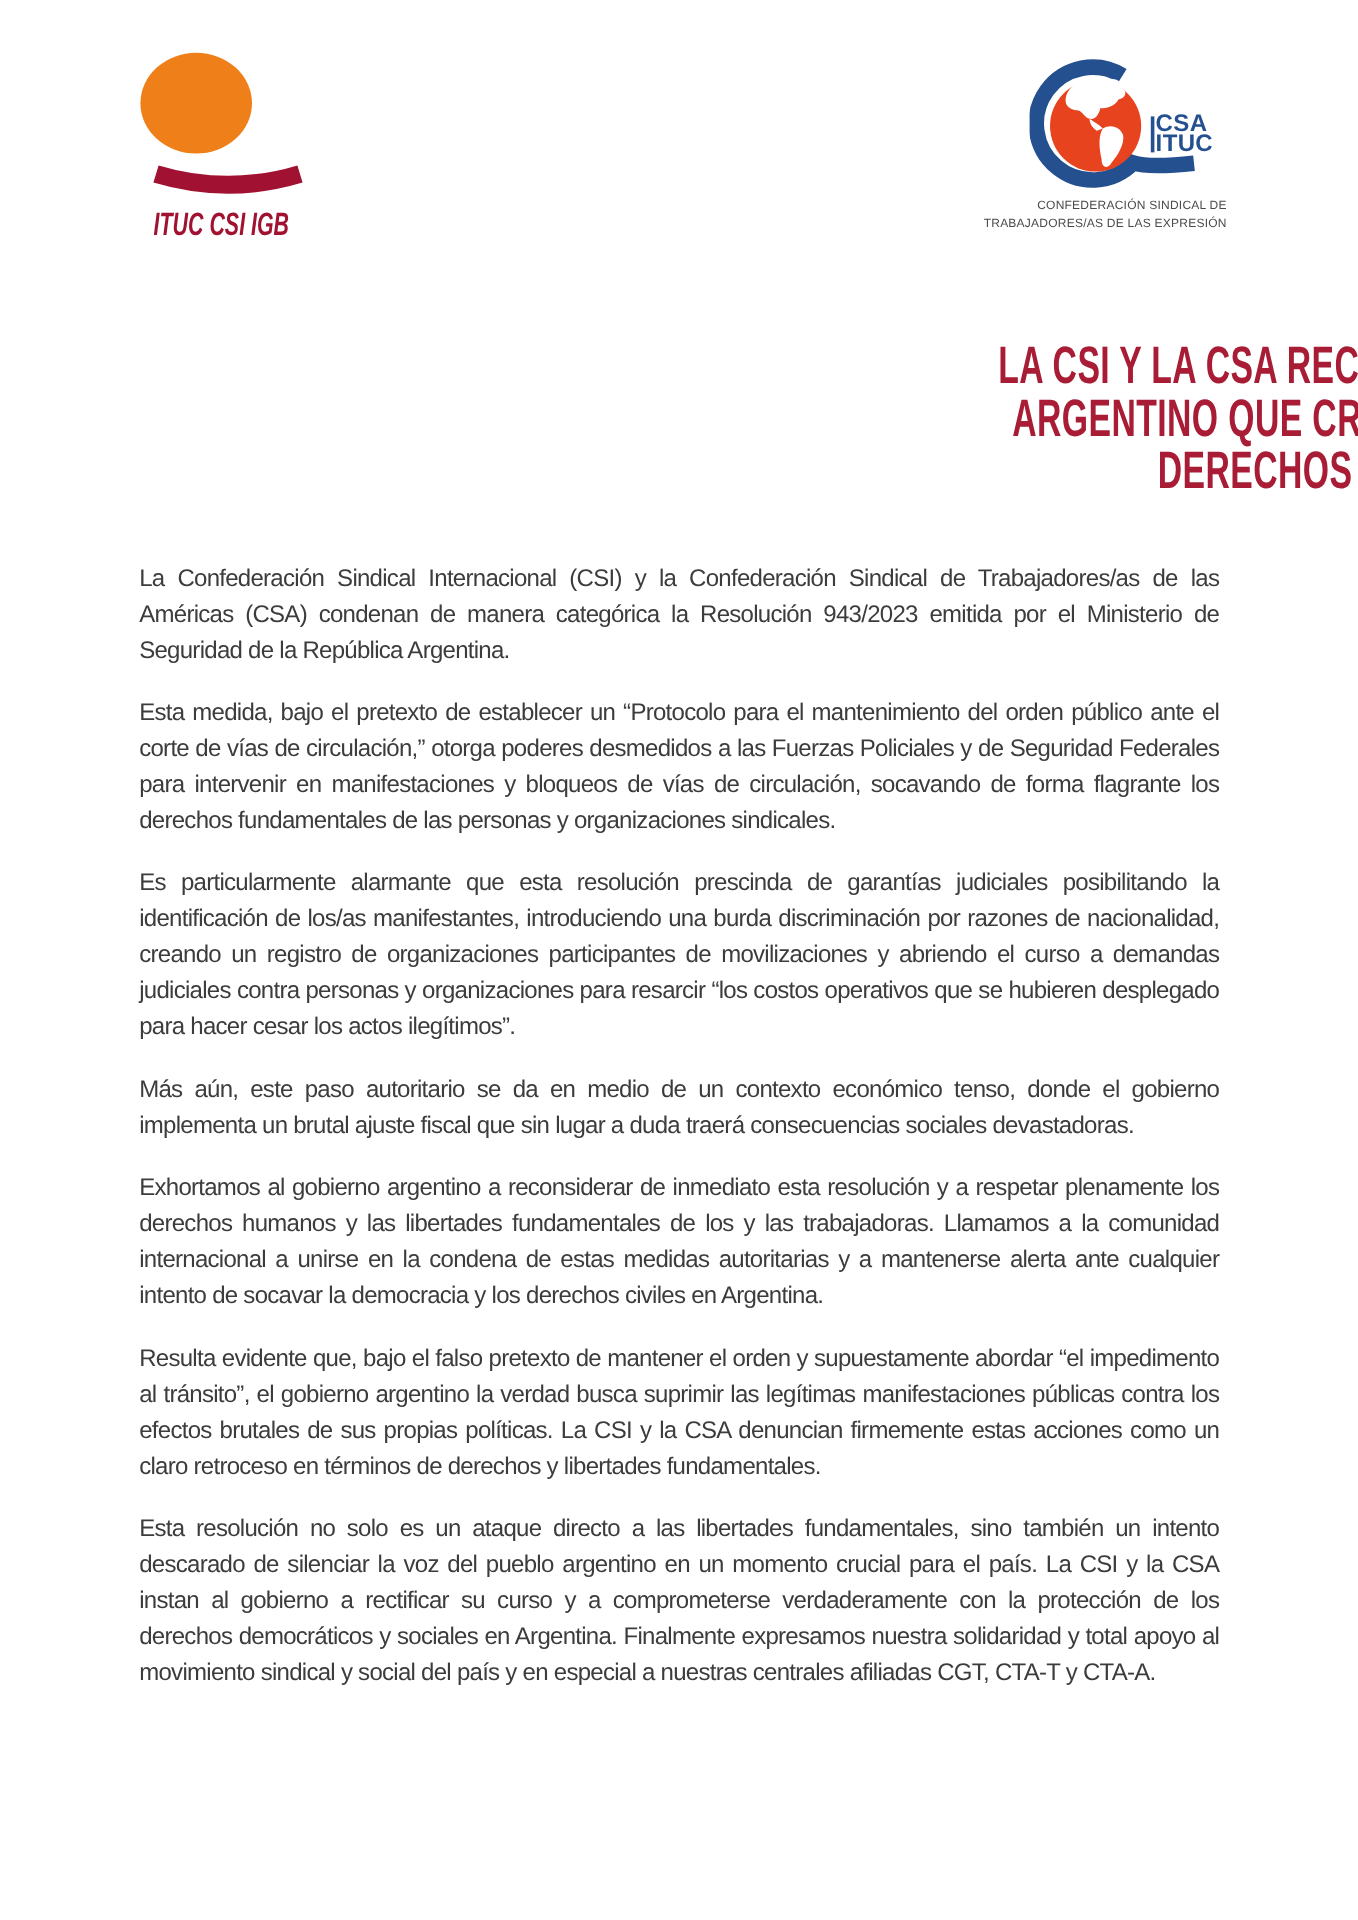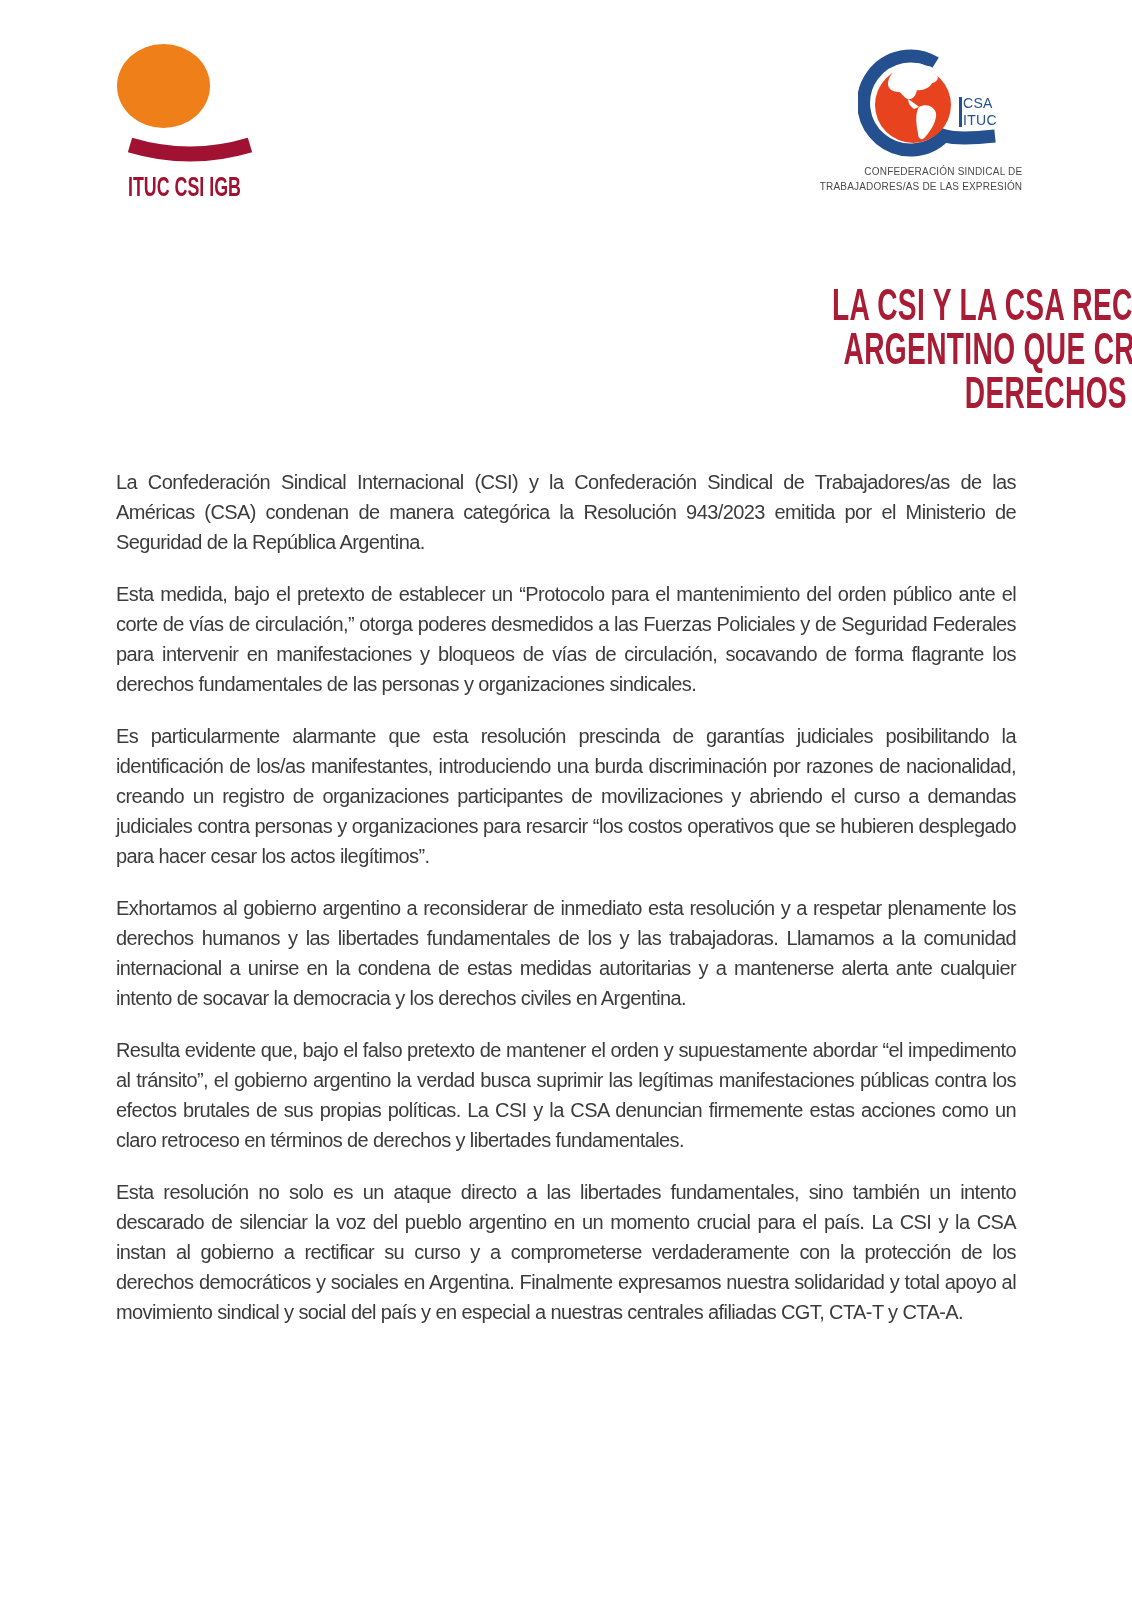--- a/index.html
+++ b/index.html
@@ -6,41 +6,41 @@
   .page {
     position: relative;
     width: 1132px;
     height: 1600px;
     background: #ffffff;
     overflow: hidden;
     font-family: "Liberation Sans", sans-serif;
   }
 
   
-  .ituc-logo { position: absolute; left: 117px; top: 44px; width: 150px; height: 160px; }
+  .ituc-logo { position: absolute; left: 117px; top: 44px; width: 150px; height: 160px; font-style: italic; }
   .ituc-circle {
     position: absolute; left: 0; top: 0;
     width: 93px; height: 84px;
     background: #EF8019; border-radius: 50%;
   }
   .ituc-swoosh { position: absolute; left: 6px; top: 93px; width: 134px; height: 30px; }
   .ituc-label {
     position: absolute; left: 11px; top: 129px;
     font-size: 27px; font-weight: bold; line-height: 28px;
     color: #A11232; white-space: nowrap;
     transform: scaleX(0.66); transform-origin: left center;
     letter-spacing: 0;
   }
 
   
   .csa-logo { position: absolute; left: 826px; top: 44px; width: 190px; height: 160px; }
   .csa-mark { position: absolute; left: 32px; top: 4px; width: 150px; height: 112px; }
   .csa-acronym {
     position: absolute; left: 137px; top: 51px;
-    font-size: 14px; font-weight: normal; line-height: 17px;
+    font-size: 20px; font-weight: bold; line-height: 17px;
     color: #24508F; letter-spacing: 0.3px;
   }
   .csa-acronym::before {
     content: ""; position: absolute; left: -4px; top: 2px;
     width: 3px; height: 30px; background: #24508F;
   }
   .csa-caption {
     position: absolute; left: 95px; top: 120px;
     color: #4A4A4A; font-size: 10px; line-height: 15px;
     letter-spacing: 0.2px; text-align: right;
@@ -105,18 +105,19 @@
   <h1 class="doc-title" style="margin:0; font-weight:bold;">
     <div>LA CSI Y LA CSA RECHAZAN LA RESOLUCIÓN DEL GOBIERNO</div>
     <div>ARGENTINO QUE CRIMINALIZA LA PROTESTA SOCIAL Y LOS</div>
     <div>DERECHOS A LA LIBERTAD DE EXPRESIÓN</div>
   </h1>
 
   <div class="doc-body">
     <p>La Confederación Sindical Internacional (CSI) y la Confederación Sindical de Trabajadores/as de las Américas (CSA) condenan de manera categórica la Resolución 943/2023 emitida por el Ministerio de Seguridad de la República Argentina.</p>
     <p>Esta medida, bajo el pretexto de establecer un “Protocolo para el mantenimiento del orden público ante el corte de vías de circulación,” otorga poderes desmedidos a las Fuerzas Policiales y de Seguridad Federales para intervenir en manifestaciones y bloqueos de vías de circulación, socavando de forma flagrante los derechos fundamentales de las personas y organizaciones sindicales.</p>
     <p>Es particularmente alarmante que esta resolución prescinda de garantías judiciales posibilitando la identificación de los/as manifestantes, introduciendo una burda discriminación por razones de nacionalidad, creando un registro de organizaciones participantes de movilizaciones y abriendo el curso a demandas judiciales contra personas y organizaciones para resarcir “los costos operativos que se hubieren desplegado para hacer cesar los actos ilegítimos”.</p>
+    <p>Más aún, este paso autoritario se da en medio de un contexto económico tenso, donde el gobierno implementa un brutal ajuste fiscal que sin lugar a duda traerá consecuencias sociales devastadoras.</p>
     <p>Exhortamos al gobierno argentino a reconsiderar de inmediato esta resolución y a respetar plenamente los derechos humanos y las libertades fundamentales de los y las trabajadoras. Llamamos a la comunidad internacional a unirse en la condena de estas medidas autoritarias y a mantenerse alerta ante cualquier intento de socavar la democracia y los derechos civiles en Argentina.</p>
     <p>Resulta evidente que, bajo el falso pretexto de mantener el orden y supuestamente abordar “el impedimento al tránsito”, el gobierno argentino la verdad busca suprimir las legítimas manifestaciones públicas contra los efectos brutales de sus propias políticas. La CSI y la CSA denuncian firmemente estas acciones como un claro retroceso en términos de derechos y libertades fundamentales.</p>
     <p>Esta resolución no solo es un ataque directo a las libertades fundamentales, sino también un intento descarado de silenciar la voz del pueblo argentino en un momento crucial para el país. La CSI y la CSA instan al gobierno a rectificar su curso y a comprometerse verdaderamente con la protección de los derechos democráticos y sociales en Argentina. Finalmente expresamos nuestra solidaridad y total apoyo al movimiento sindical y social del país y en especial a nuestras centrales afiliadas CGT, CTA-T y CTA-A.</p>
   </div>
 
 </div>
 
 </body></html>

